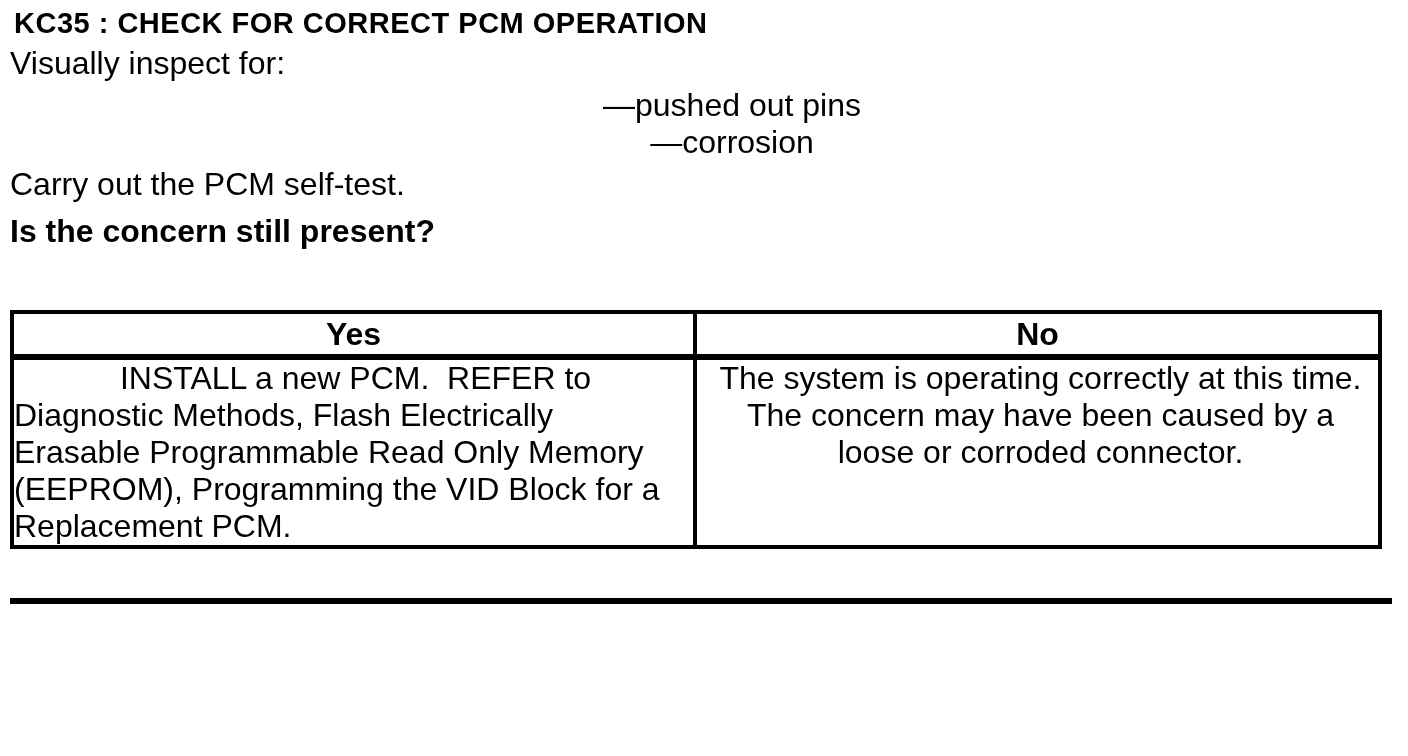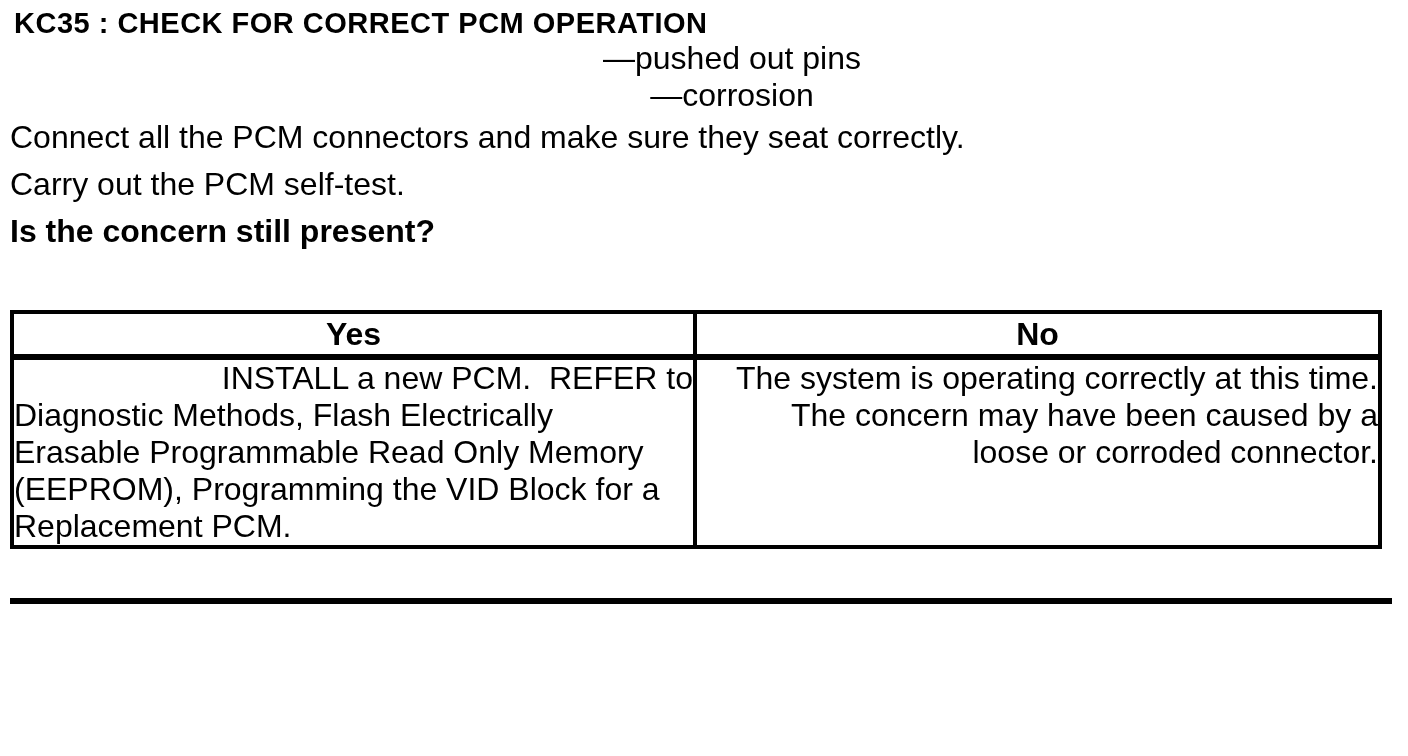--- a/index.html
+++ b/index.html
@@ -68,44 +68,44 @@
   }
   table.decision td {
     height: 185px;
     font-size: 32px;
     line-height: 37px;
     vertical-align: top;
   }
   td.yes-cell { border-right-width: 5px; }
   td.no-cell  { vertical-align: middle; }
   .cell-line        { white-space: pre-wrap; }
-  .cell-line.left   { text-align: right;  padding-left: 4px; }
+  .cell-line.left   { text-align: center;  padding-left: 4px; }
   .cell-line.center { text-align: left; }
   .no-cell .cell-line { padding-left: 6px; }
   .bottom-rule {
     width: 1382px;
     height: 6px;
     background: #000000;
     margin: 49px 0 0 10px;
   }
 </style>
 </head>
 <body>
 
 <div class="doc">
 
   <div class="title">KC35 : CHECK FOR CORRECT PCM OPERATION</div>
 
 
+  <div class="step">Visually inspect for:</div>
 
   <div class="bullet">—pushed out pins</div>
 
   <div class="bullet">—corrosion</div>
 
-  <div class="step">Connect all the PCM connectors and make sure they seat correctly.</div>
 
   <div class="step">Carry out the PCM self-test.</div>
 
 
   <div class="question">Is the concern still present?</div>
 
   <table class="decision">
     <colgroup>
       <col style="width:683px">
       <col style="width:685px">

